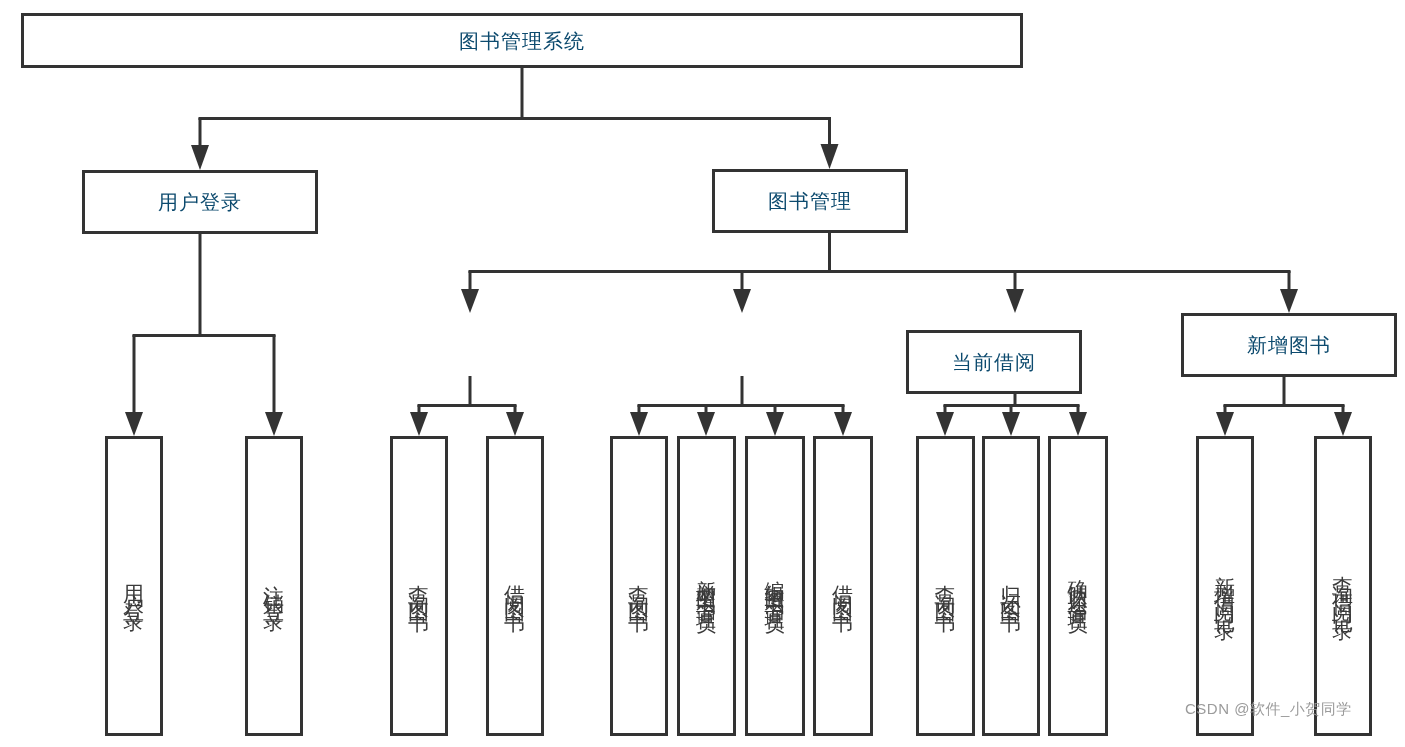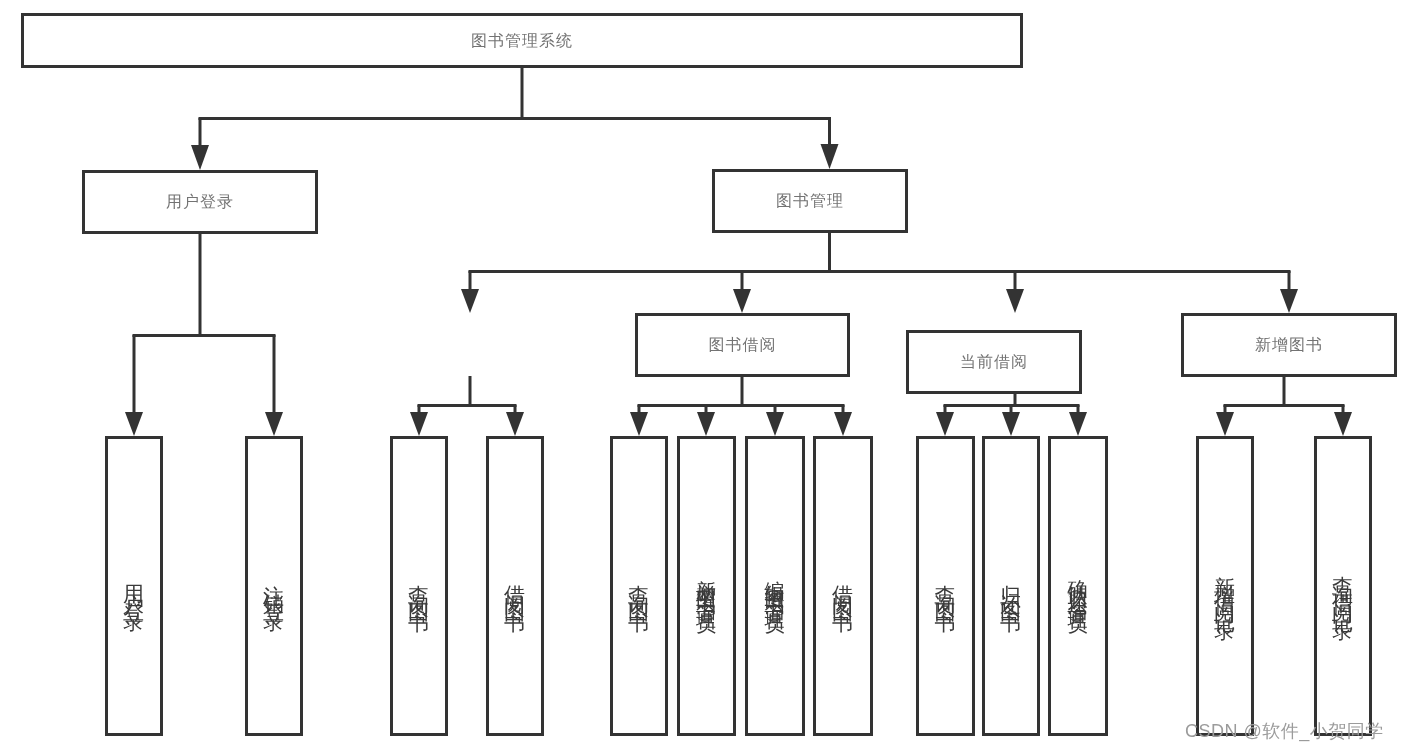--- a/index.html
+++ b/index.html
@@ -6,38 +6,38 @@
   #canvas {
     position:relative; width:1405px; height:747px; background:#ffffff;
     font-family:"Liberation Sans","DejaVu Sans",sans-serif; overflow:hidden;
   }
   .node {
     position:absolute; box-sizing:border-box;
     border:3px solid #333333; background:#ffffff;
     display:flex; align-items:center; justify-content:center;
   }
   .node .lbl {
-    color:#737373; font-size:16px; line-height:1.2;
+    color:#0c4a6e; font-size:20px; line-height:1.2;
     letter-spacing:1px; white-space:nowrap;
   }
   .leaf {
     position:absolute; box-sizing:border-box; top:436px; height:300px;
     border:3px solid #333333; background:#ffffff;
     display:flex; align-items:center; justify-content:center;
   }
   .leaf .lbl {
     writing-mode:vertical-rl; text-orientation:mixed;
     color:#3a3a3a; font-size:21px; line-height:1;
     letter-spacing:9px; white-space:nowrap;
   }
   .leaf .lbl.tight { letter-spacing:5px; font-size:20px; }
   #connectors { position:absolute; left:0; top:0; width:1405px; height:747px; pointer-events:none; }
   #watermark {
-    position:absolute; left:1185px; top:719px;
-    color:#9b9b9b; font-size:18px; letter-spacing:0.5px; white-space:nowrap;
+    position:absolute; left:1185px; top:700px;
+    color:#9b9b9b; font-size:15px; letter-spacing:0.5px; white-space:nowrap;
     z-index:5;
   }
 </style>
 </head>
 <body>
 
 <div id="canvas">
 
   <svg id="connectors" viewBox="0 0 1405 747" xmlns="http://www.w3.org/2000/svg">
     <g stroke="#333333" stroke-width="3" fill="none">
@@ -116,23 +116,20 @@
     <span class="lbl">图书管理系统</span>
   </div>
 
   <div class="node" style="left:82px; top:170px; width:236px; height:64px">
     <span class="lbl">用户登录</span>
   </div>
   <div class="node" style="left:712px; top:169px; width:196px; height:64px">
     <span class="lbl">图书管理</span>
   </div>
 
-  <div class="node" style="left:635px; top:313px; width:215px; height:64px">
-    <span class="lbl">图书借阅</span>
-  </div>
   <div class="node" style="left:906px; top:330px; width:176px; height:64px">
     <span class="lbl">当前借阅</span>
   </div>
   <div class="node" style="left:1181px; top:313px; width:216px; height:64px">
     <span class="lbl">新增图书</span>
   </div>
 
   <div class="leaf" style="left:105px; width:58px">
     <span class="lbl">用户登录</span>
   </div>

